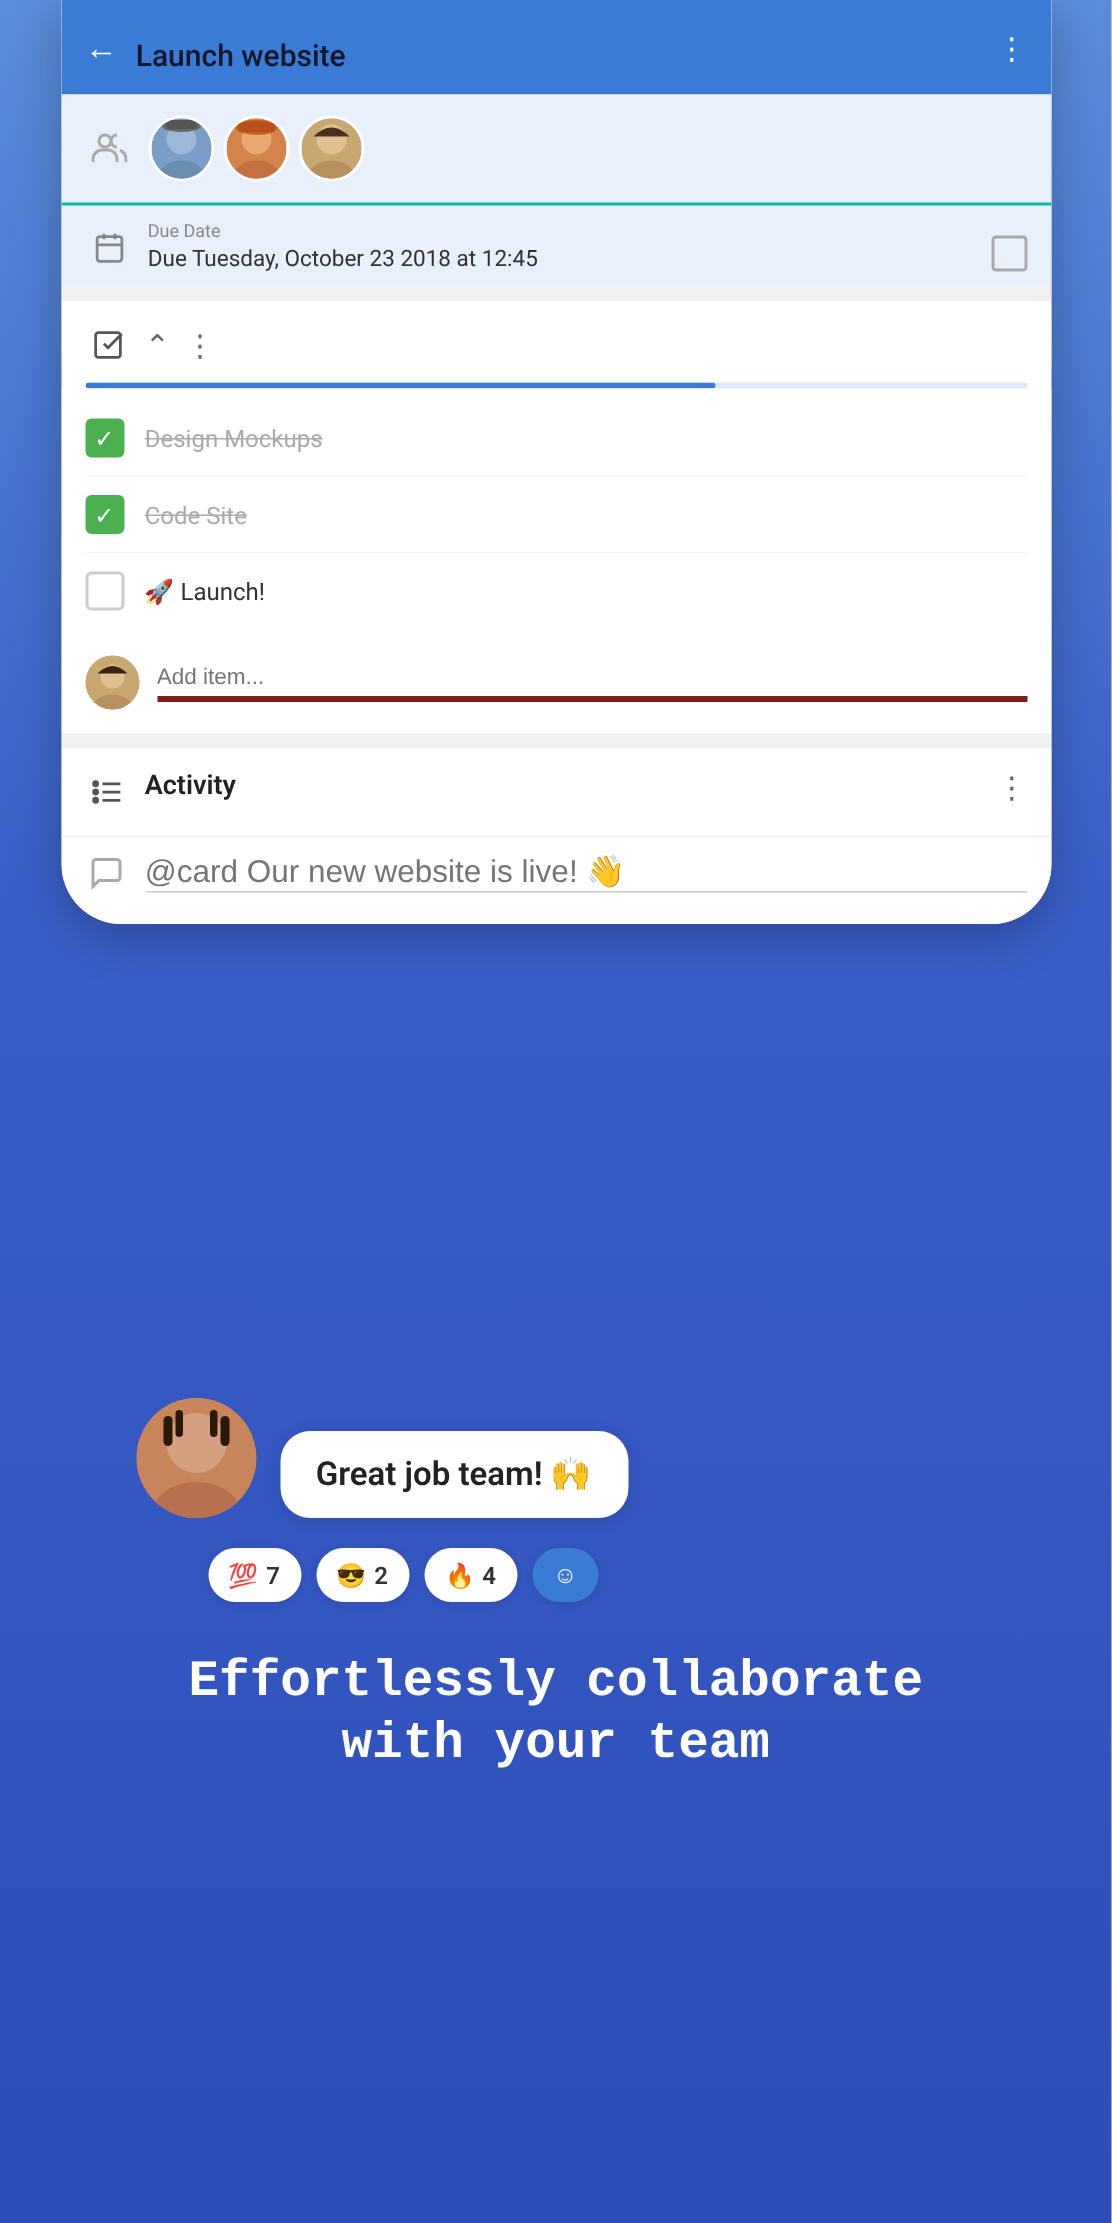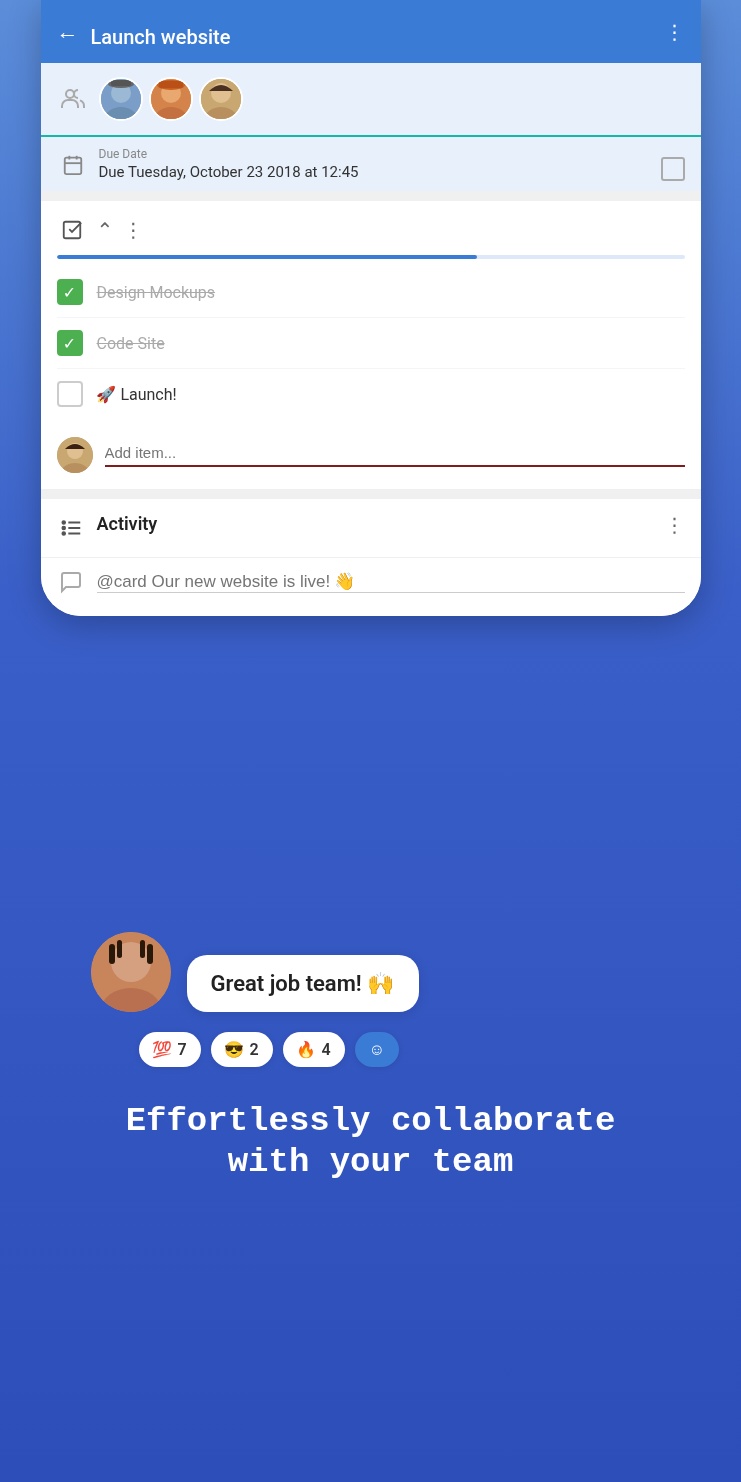--- a/index.html
+++ b/index.html
@@ -35,21 +35,21 @@
     }
     .header-back {
       font-size: 22px;
       margin-right: 12px;
       cursor: pointer;
     }
     .header-title {
       flex: 1;
       font-size: 20px;
       font-weight: 500;
-      color: #ffffff;
+      color: #0f172a;
       margin-top: 11px;
     }
     .header-more {
       font-size: 20px;
       color: white;
       cursor: pointer;
     }
 
     
     .members-row {
@@ -230,21 +230,21 @@
       border-radius: 50%;
       background: linear-gradient(135deg, #c8a870 0%, #b89060 100%);
       margin-right: 12px;
       flex-shrink: 0;
       overflow: hidden;
       display: flex; align-items: center; justify-content: center;
     }
     .add-item-input {
       flex: 1;
       border: none;
-      border-bottom: 2px solid #7f1d1d;
+      border-bottom: 4px solid #7f1d1d;
       font-size: 15px;
       color: #aaa;
       outline: none;
       padding-bottom: 4px;
       background: transparent;
     }
 
     
     .activity-section-divider {
       height: 10px;
@@ -289,21 +289,21 @@
       margin-right: 12px;
       color: #888;
       font-size: 20px;
       display: flex; align-items: center; justify-content: center;
       flex-shrink: 0;
     }
     .comment-input {
       flex: 1;
       border: none;
       border-bottom: 1px solid #ccc;
-      font-size: 17px;
+      font-size: 21px;
       color: #333;
       outline: none;
       padding-bottom: 0;
       background: transparent;
     }
 
     
     .bottom-section {
       position: absolute;
       bottom: 0;

